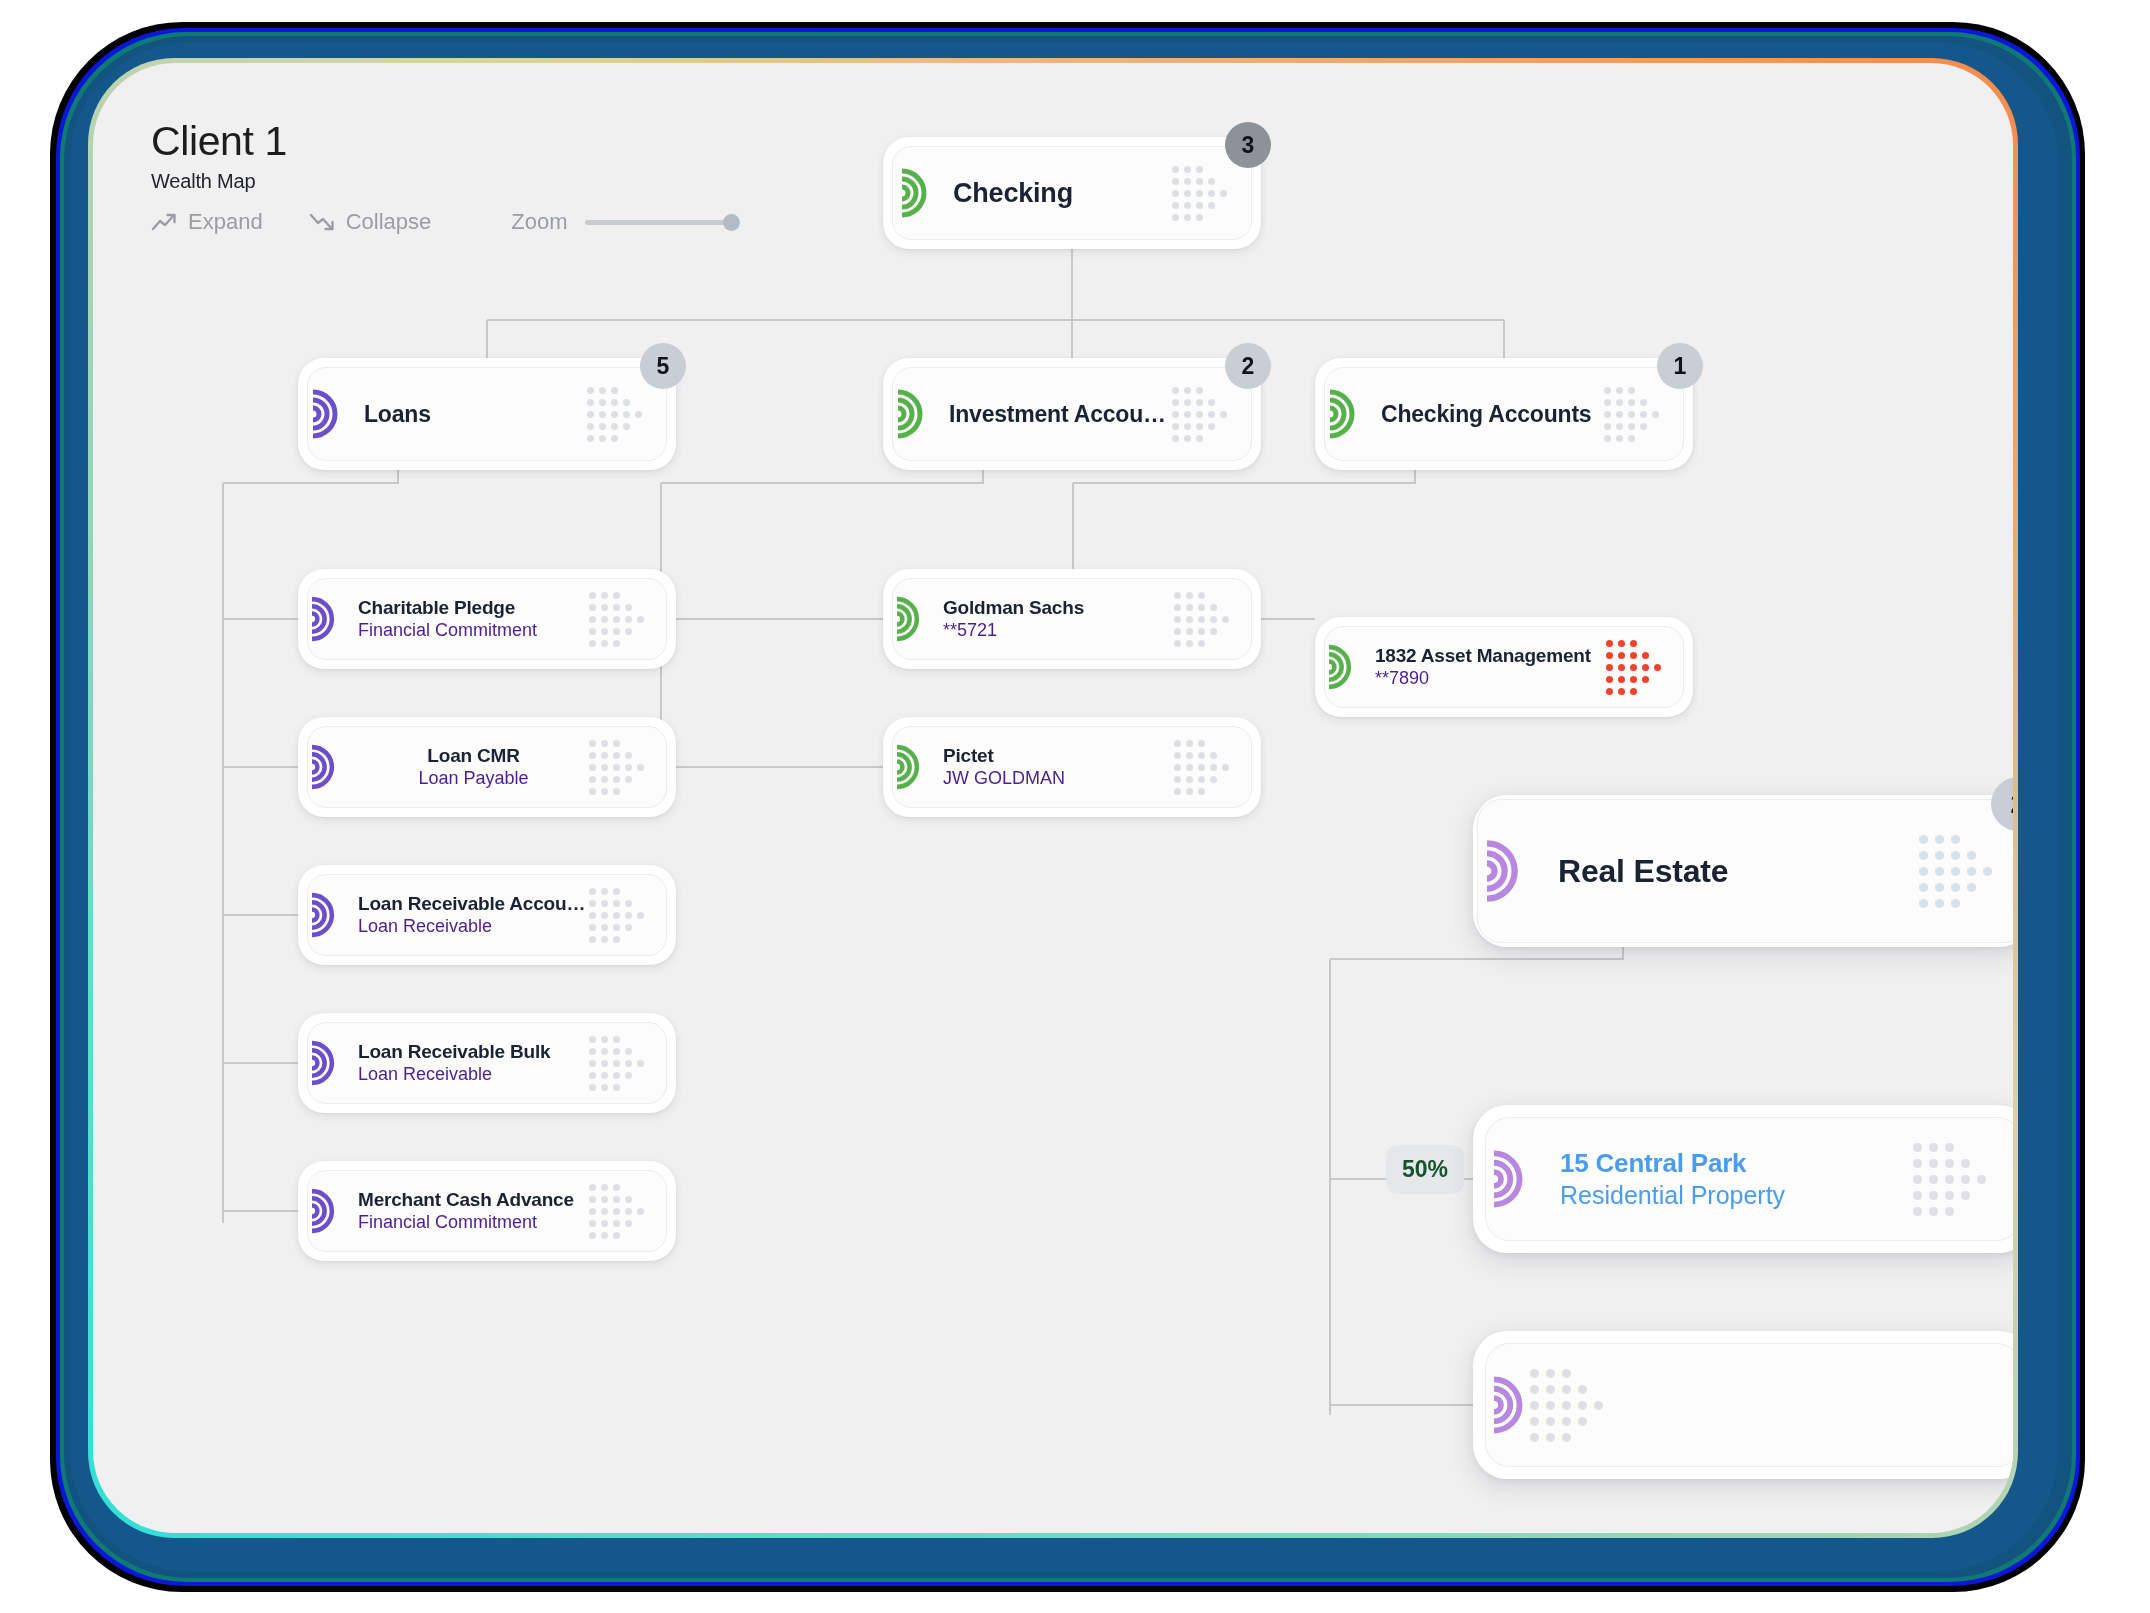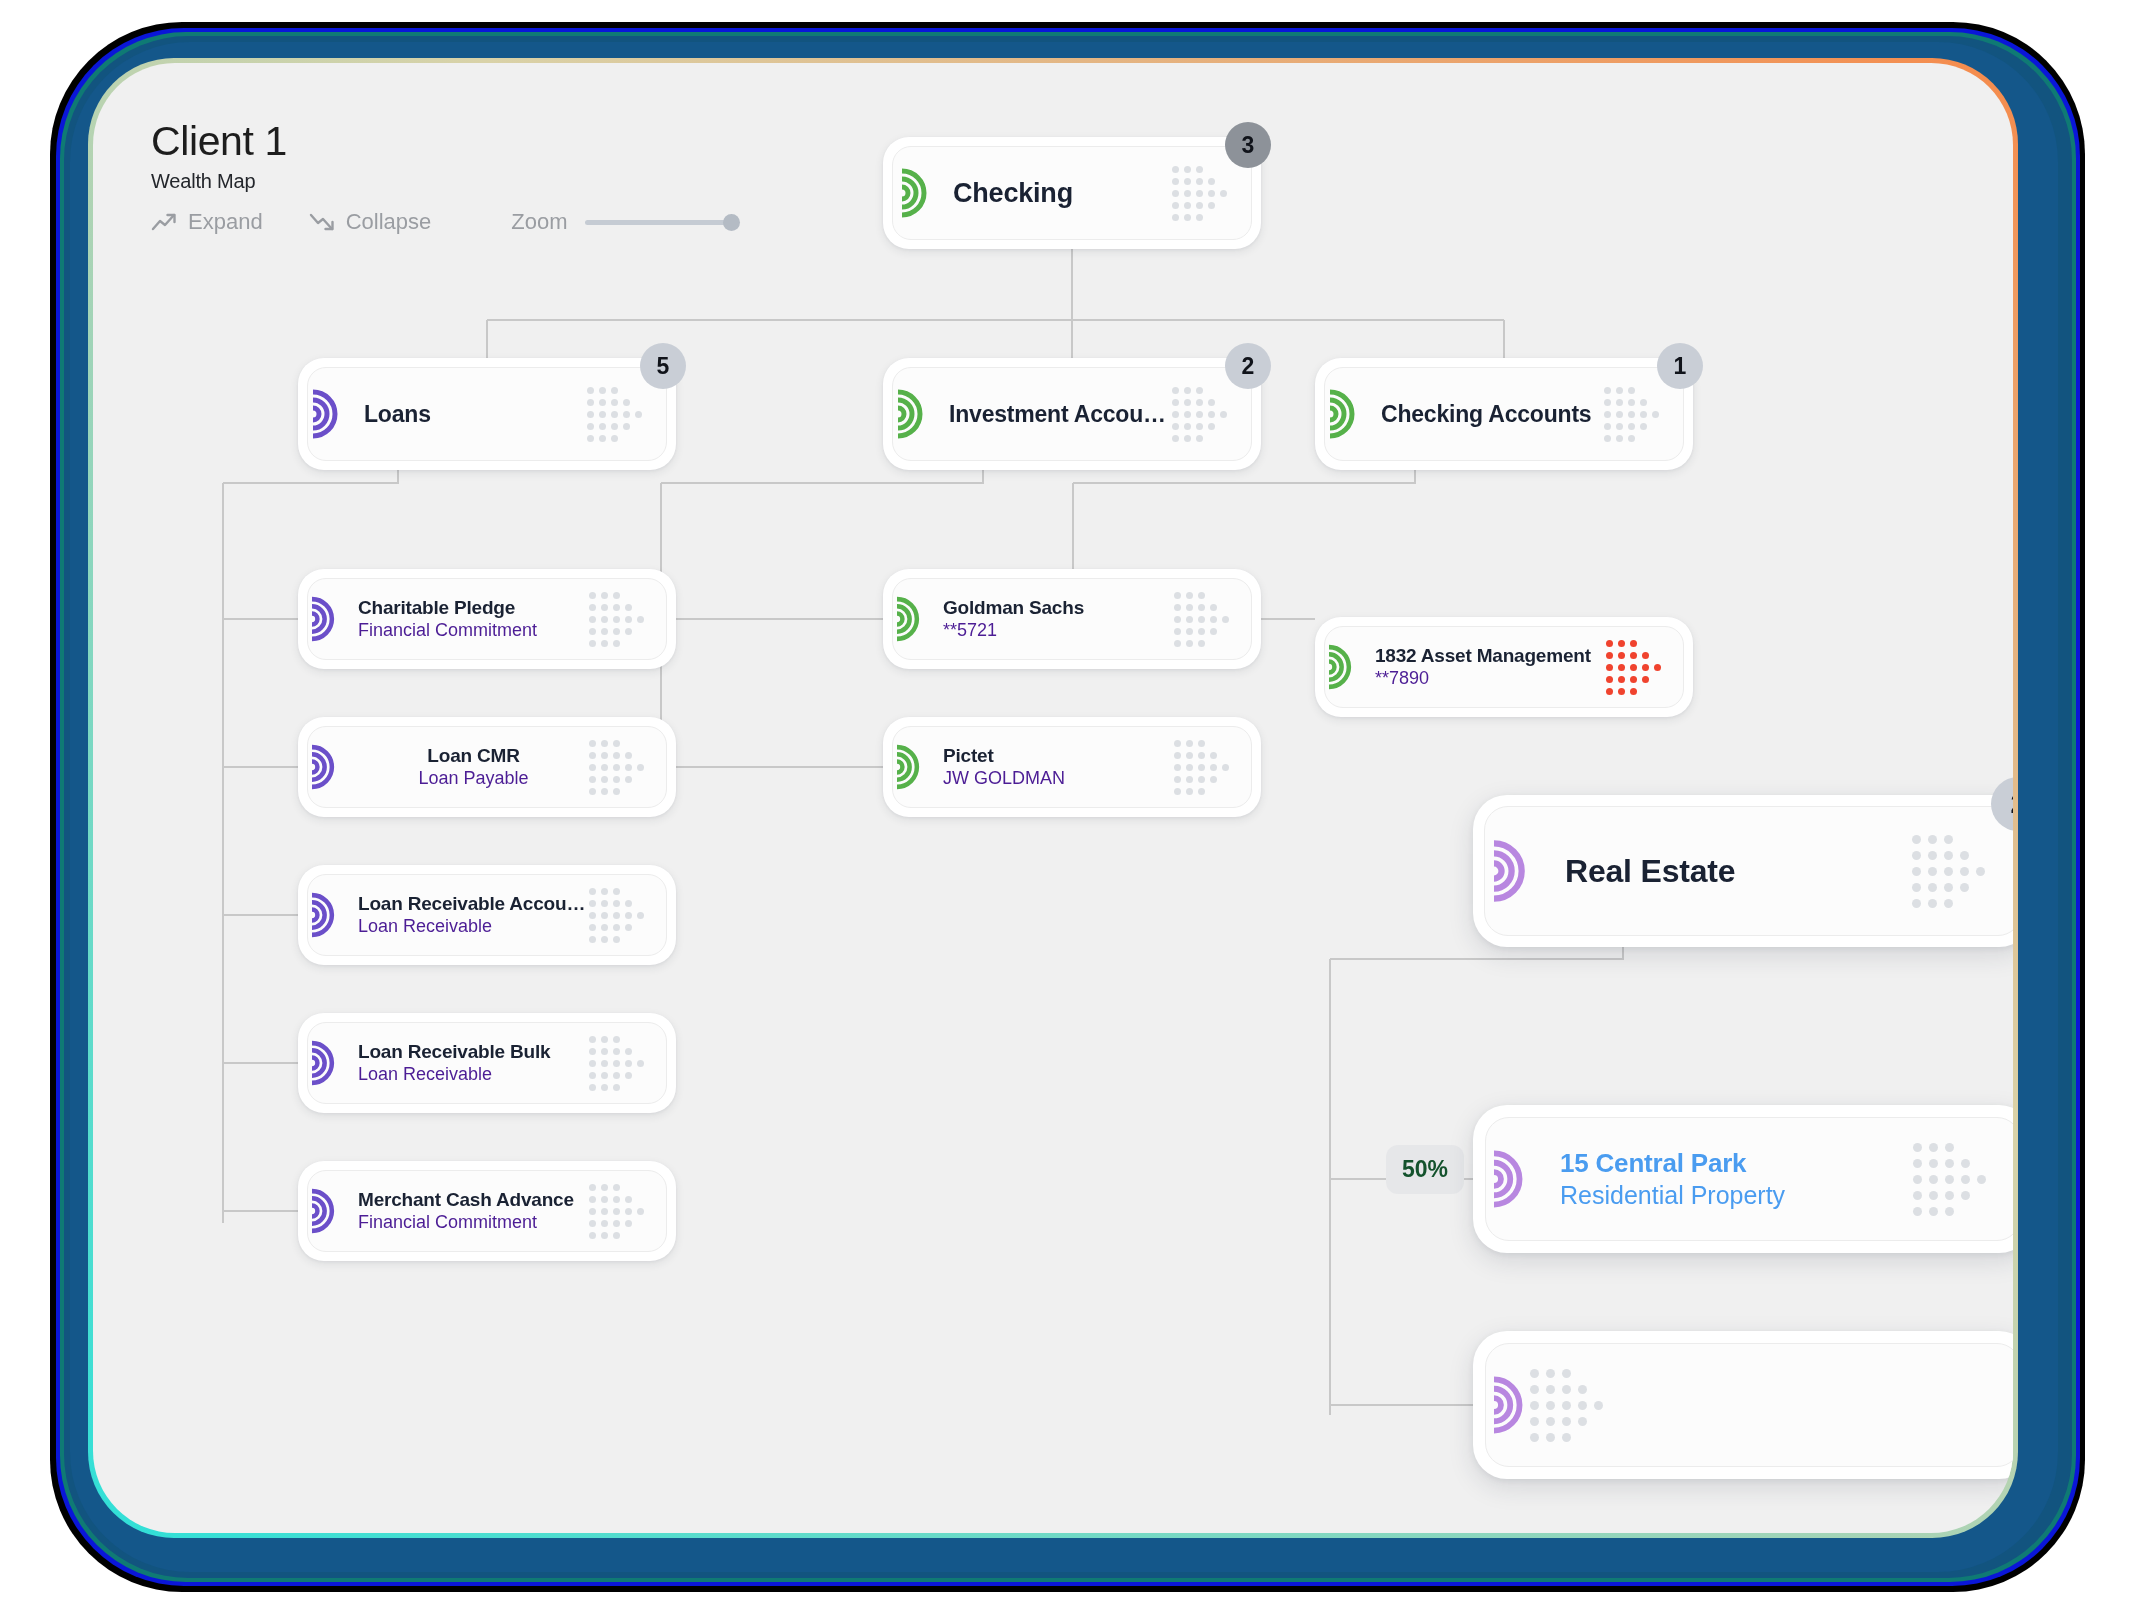--- a/index.html
+++ b/index.html
@@ -179,21 +179,21 @@
   #node-loanrecbulk  { left: 205px; top: 950px; }
   #node-merchant     { left: 205px; top: 1098px; }
   #node-goldman      { left: 790px; top: 506px; }
   #node-pictet       { left: 790px; top: 654px; }
   #node-1832         { left: 1222px; top: 506px; margin-top: 48px; }
 
   
   #node-realestate {
     left: 1380px; top: 732px;
     width: 560px; height: 152px;
-    border-radius: 34px; padding: 11px;
+    border-radius: 34px; padding: 4px;
     box-shadow: 0 8px 26px rgba(30,40,60,0.13), 0 2px 6px rgba(30,40,60,0.07);
   }
   #node-realestate .node-inner { border-radius: 24px; }
   #node-realestate .node-title { font-size: 32px; }
   #node-realestate .node-icon { margin-left: -30px; }
   #node-realestate .node-text { margin-left: 32px; }
   #node-realestate .node-handle { margin-right: 36px; gap: 7px; }
   #node-realestate .node-handle i { width: 9px; height: 9px; }
   #node-realestate .badge { width: 54px; height: 54px; font-size: 27px; top: -18px; right: -12px; }
 

